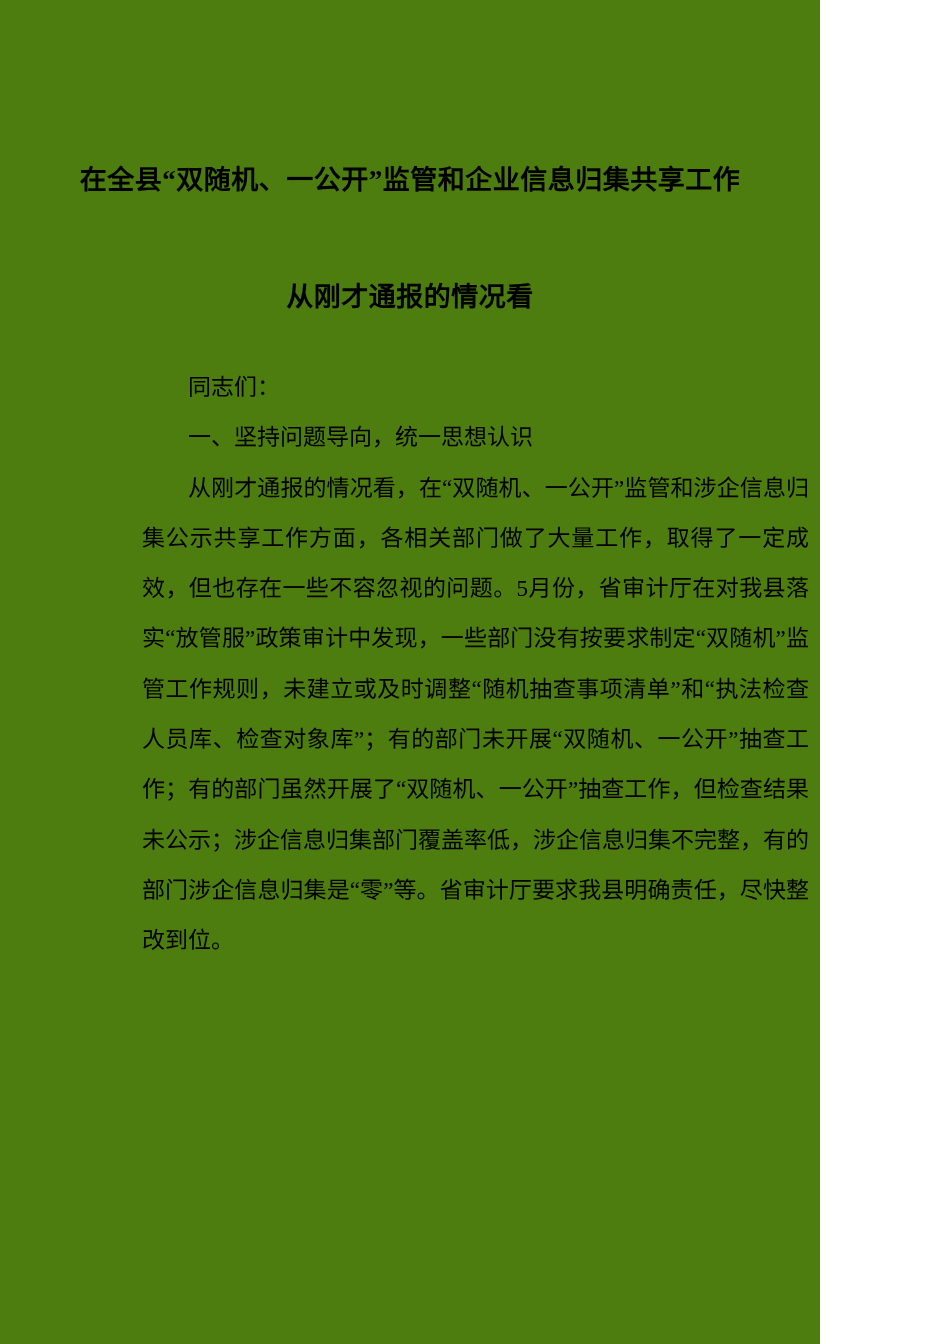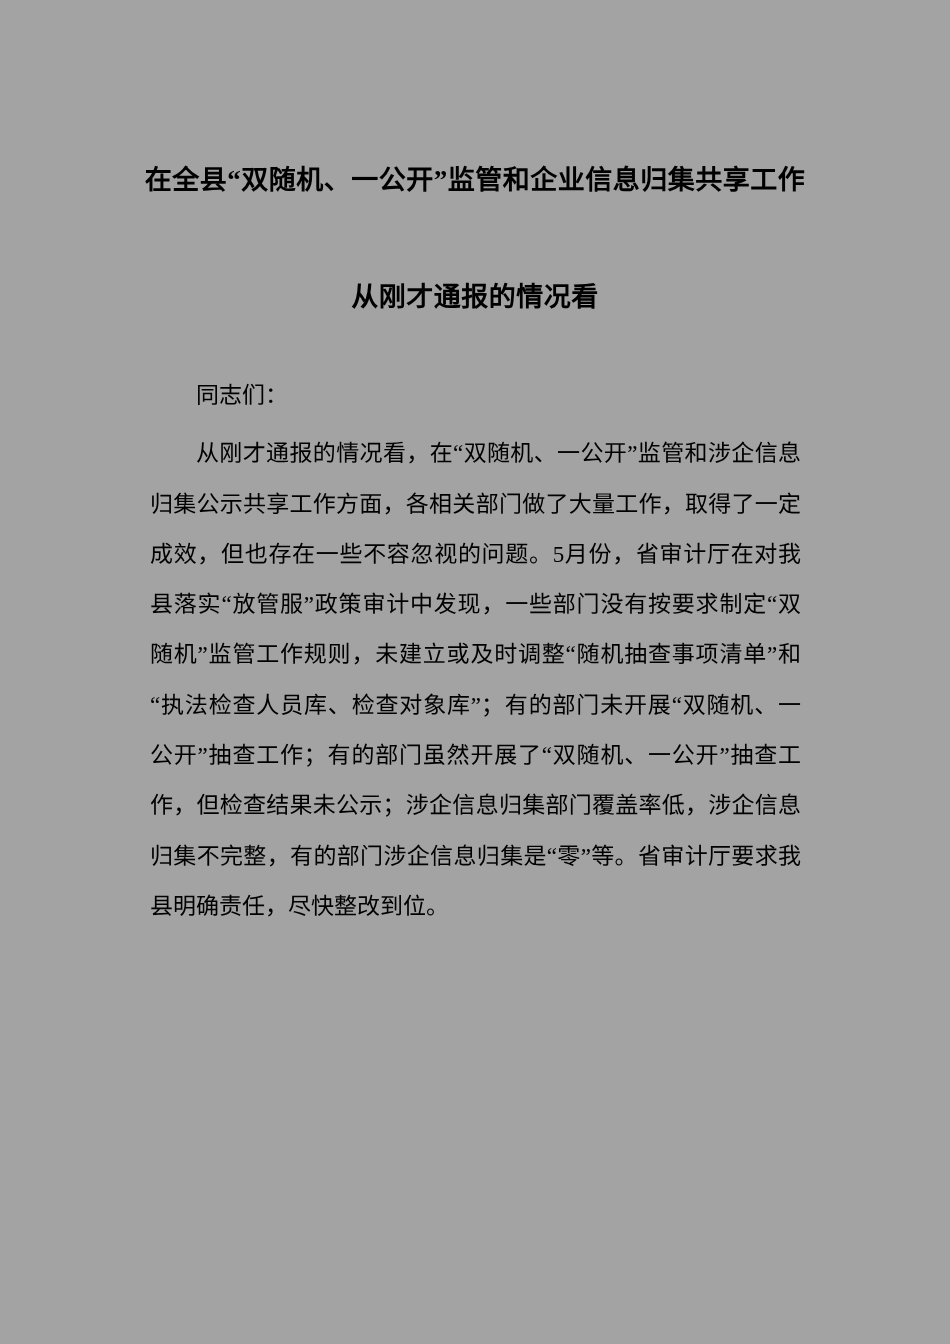--- a/index.html
+++ b/index.html
@@ -2,23 +2,23 @@
 <html lang="zh-CN"><head>
 <meta charset="utf-8">
 <style>
   html, body {
     margin: 0;
     padding: 0;
     background: #ffffff;
   }
   .page {
     position: relative;
-    width: 950px;
+    width: 820px;
     height: 1344px;
-    background: #a3a3a3;
+    background: #4d7c0f;
     color: #000000;
     font-family: "Liberation Serif", "DejaVu Serif", serif;
     overflow: hidden;
   }
   .title-line {
     position: absolute;
     left: 0;
     width: 100%;
     text-align: center;
     font-weight: 700;
@@ -33,30 +33,31 @@
     position: absolute;
     left: 142px;
     top: 363px;
     width: 667px;
     font-size: 23px;
     line-height: 50.3px;
     text-align: justify;
     text-justify: inter-ideograph;
   }
   .para {
-    margin: 8px;
+    margin: 0;
     padding: 0;
     text-indent: 2em;
   }
 </style>
 </head>
 <body>
 
 <div class="page">
   <div class="doc-title">
     <div class="title-line title-line1">在全县“双随机、一公开”监管和企业信息归集共享工作</div>
     <div class="title-line title-line2">从刚才通报的情况看</div>
   </div>
   <div class="doc-body">
       <p class="para">同志们：</p>
+      <p class="para">一、坚持问题导向，统一思想认识</p>
       <p class="para">从刚才通报的情况看，在“双随机、一公开”监管和涉企信息归集公示共享工作方面，各相关部门做了大量工作，取得了一定成效，但也存在一些不容忽视的问题。5月份，省审计厅在对我县落实“放管服”政策审计中发现，一些部门没有按要求制定“双随机”监管工作规则，未建立或及时调整“随机抽查事项清单”和“执法检查人员库、检查对象库”；有的部门未开展“双随机、一公开”抽查工作；有的部门虽然开展了“双随机、一公开”抽查工作，但检查结果未公示；涉企信息归集部门覆盖率低，涉企信息归集不完整，有的部门涉企信息归集是“零”等。省审计厅要求我县明确责任，尽快整改到位。</p>
     </div>
 </div>
 
 </body></html>

